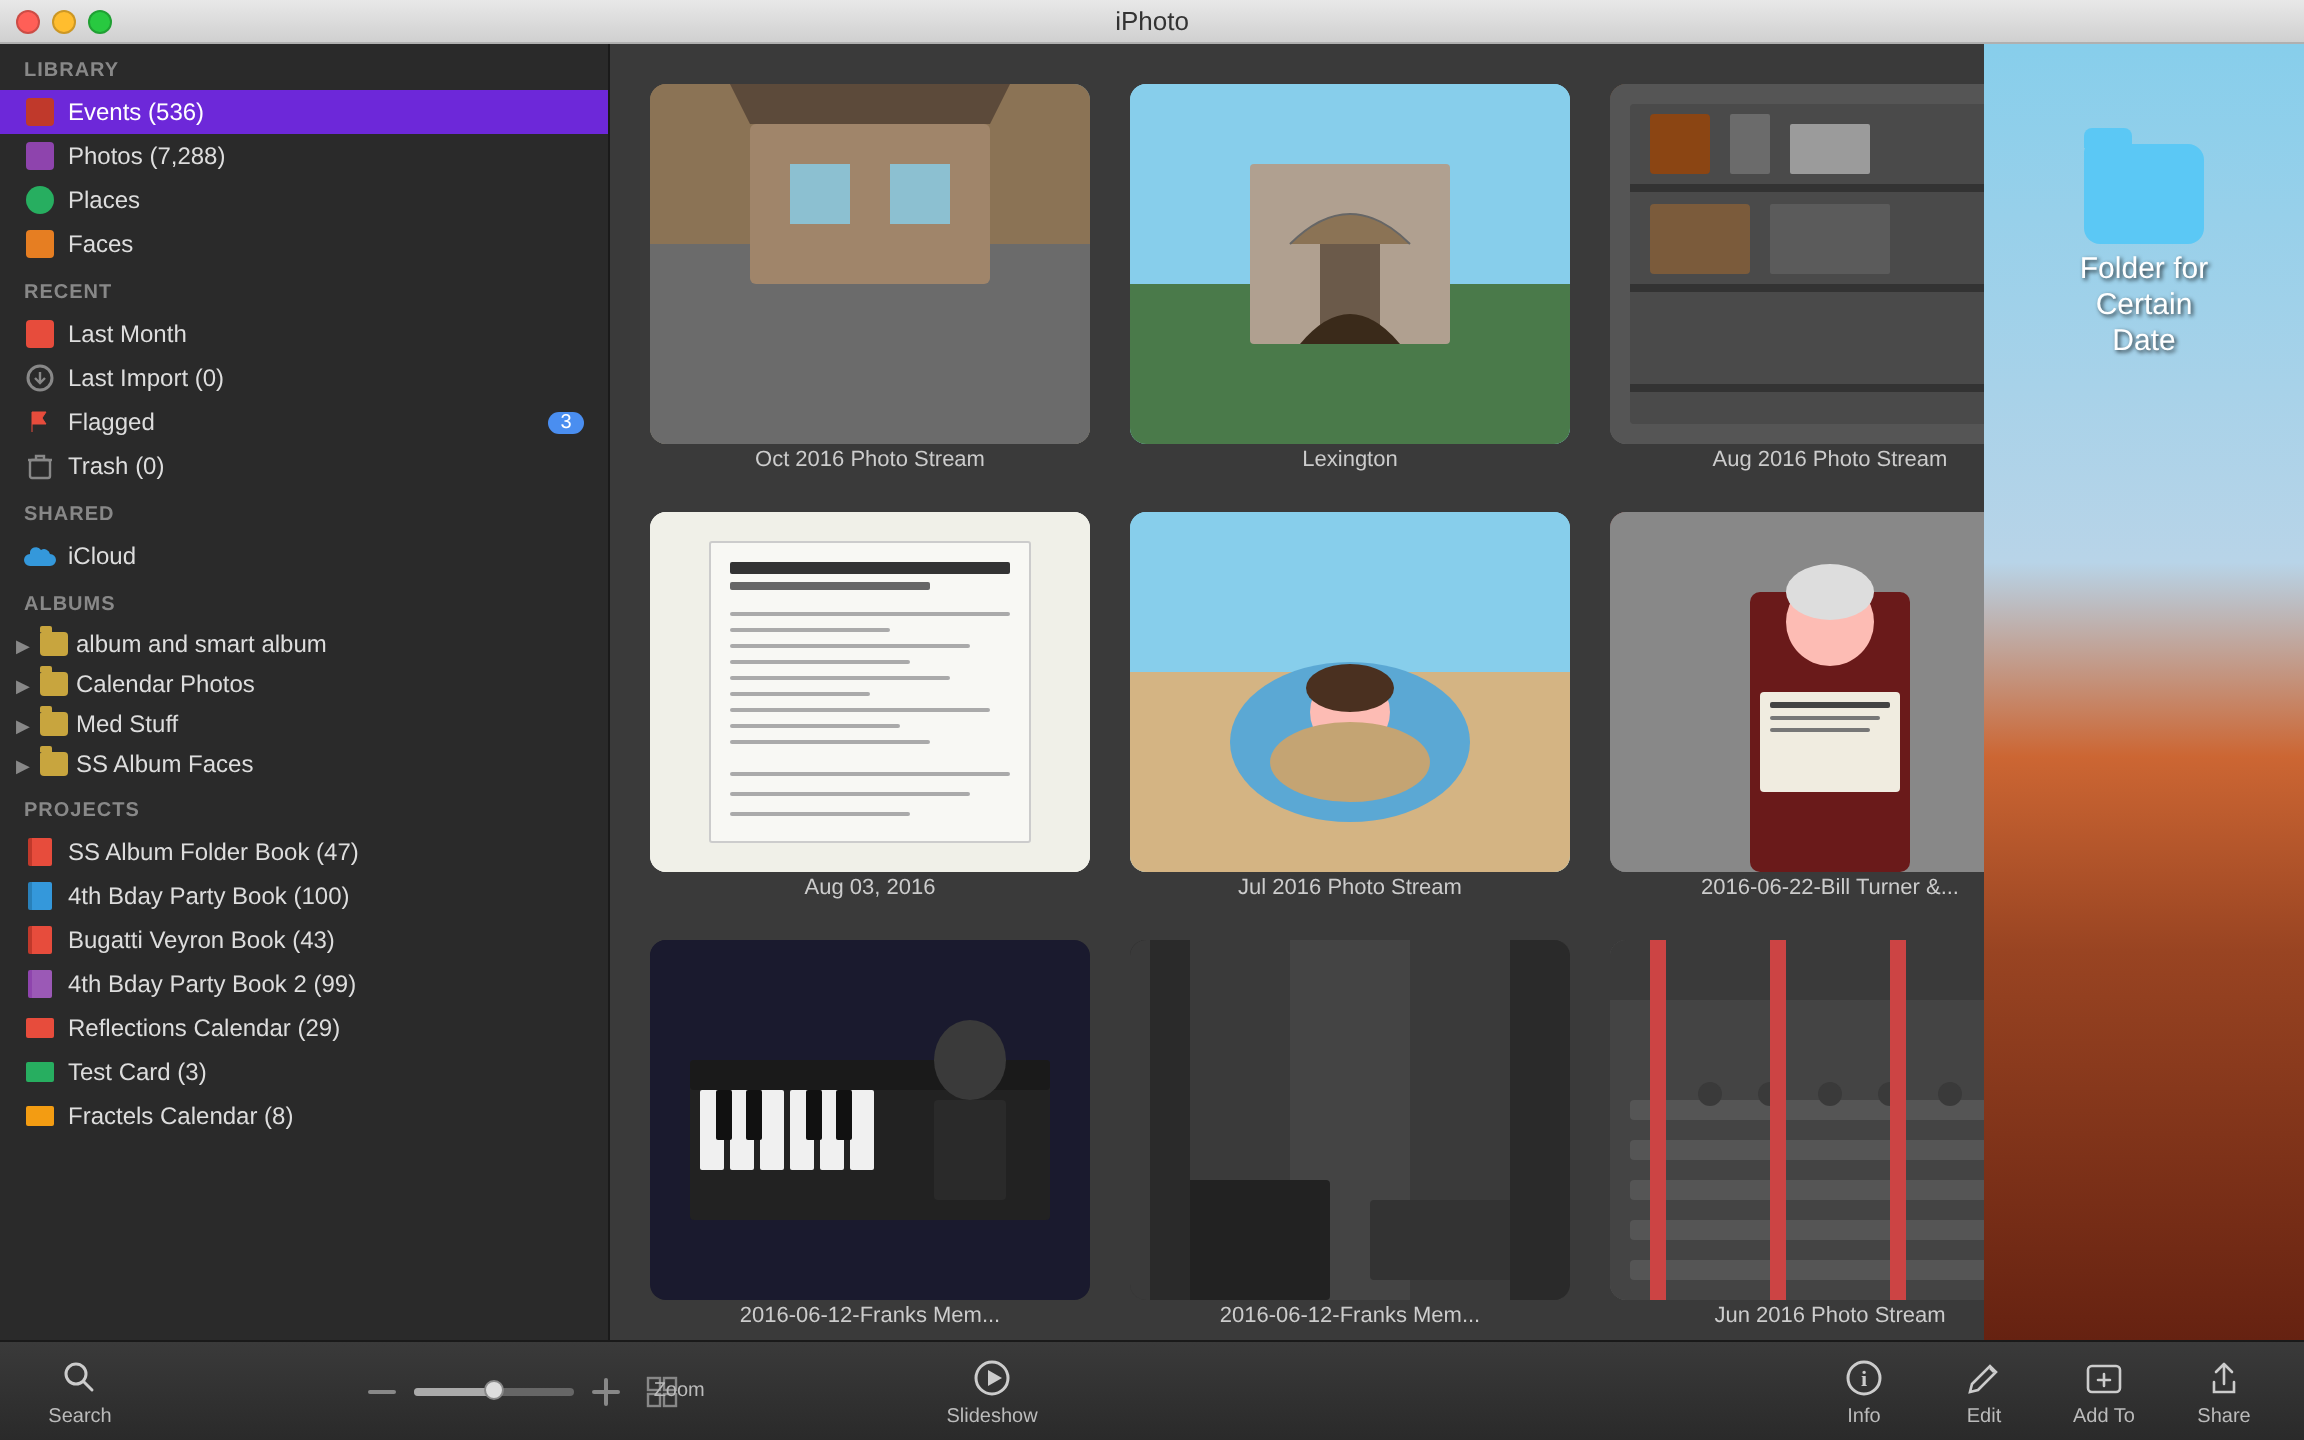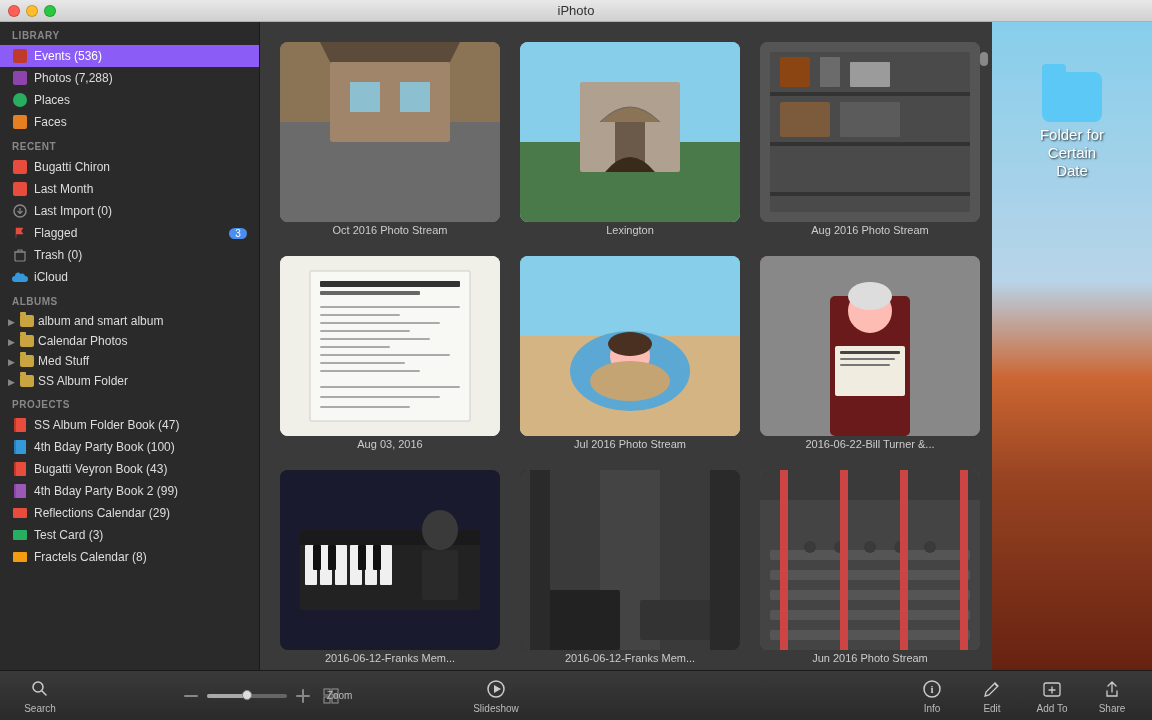--- a/index.html
+++ b/index.html
@@ -47,21 +47,21 @@
 
     
     .main-container {
       display: flex;
       flex: 1;
       overflow: hidden;
     }
 
     
     .sidebar {
-      width: 260px;
+      width: 305px;
       background: #2a2a2a;
       border-right: 1px solid #1a1a1a;
       display: flex;
       flex-direction: column;
       overflow-y: auto;
       flex-shrink: 0;
       padding-bottom: 50px;
     }
     .sidebar::-webkit-scrollbar { width: 6px; }
     .sidebar::-webkit-scrollbar-track { background: transparent; }
@@ -80,21 +80,21 @@
       display: flex;
       align-items: center;
       padding: 3px 12px;
       cursor: pointer;
       color: #ddd;
       font-size: 12px;
       gap: 6px;
       position: relative;
     }
     .sidebar-item.active {
-      background: #8b5cf6;
+      background: #6d28d9;
       color: #fff;
     }
     .sidebar-item .icon {
       width: 16px;
       height: 16px;
       flex-shrink: 0;
       display: flex;
       align-items: center;
       justify-content: center;
     }
@@ -387,26 +387,20 @@
       </div>
       <span>Faces</span>
     </div>
 
     <div class="section-header">RECENT</div>
 
     <div class="sidebar-item">
       <div class="icon">
         <div class="icon-calendar"></div>
       </div>
-      <span>Bugatti Chiron</span>
-    </div>
-    <div class="sidebar-item">
-      <div class="icon">
-        <div class="icon-calendar"></div>
-      </div>
       <span>Last Month</span>
     </div>
     <div class="sidebar-item">
       <div class="icon">
         <svg width="14" height="14" viewBox="0 0 14 14" fill="none">
           <circle cx="7" cy="7" r="6" stroke="#888" stroke-width="1.5"></circle>
           <path d="M7 4v5M4.5 7l2.5 2.5 2.5-2.5" stroke="#888" stroke-width="1.2"></path>
         </svg>
       </div>
       <span>Last Import (0)</span>
@@ -423,20 +417,21 @@
     <div class="sidebar-item">
       <div class="icon">
         <svg width="14" height="14" viewBox="0 0 14 14" fill="none">
           <rect x="2" y="4" width="10" height="9" rx="1" stroke="#888" stroke-width="1.2"></rect>
           <path d="M1 4h12M5 4V2h4v2" stroke="#888" stroke-width="1.2"></path>
         </svg>
       </div>
       <span>Trash (0)</span>
     </div>
 
+    <div class="section-header">SHARED</div>
     <div class="sidebar-item">
       <div class="icon">
         <svg width="16" height="12" viewBox="0 0 16 12" fill="none">
           <path d="M13 11H3a3 3 0 010-6 3 3 0 015.5-2A3 3 0 0113 5a3 3 0 010 6z" fill="#3498db"></path>
         </svg>
       </div>
       <span>iCloud</span>
     </div>
 
     <div class="section-header">ALBUMS</div>
@@ -460,21 +455,21 @@
       <div class="icon">
         <div class="icon-folder"></div>
       </div>
       <span>Med Stuff</span>
     </div>
     <div class="sidebar-expand">
       <span class="arrow">▶</span>
       <div class="icon">
         <div class="icon-folder"></div>
       </div>
-      <span>SS Album Folder</span>
+      <span>SS Album Faces</span>
     </div>
 
     <div class="section-header">PROJECTS</div>
 
     <div class="sidebar-item">
       <div class="icon">
         <div class="icon-book"></div>
       </div>
       <span>SS Album Folder Book (47)</span>
     </div>

